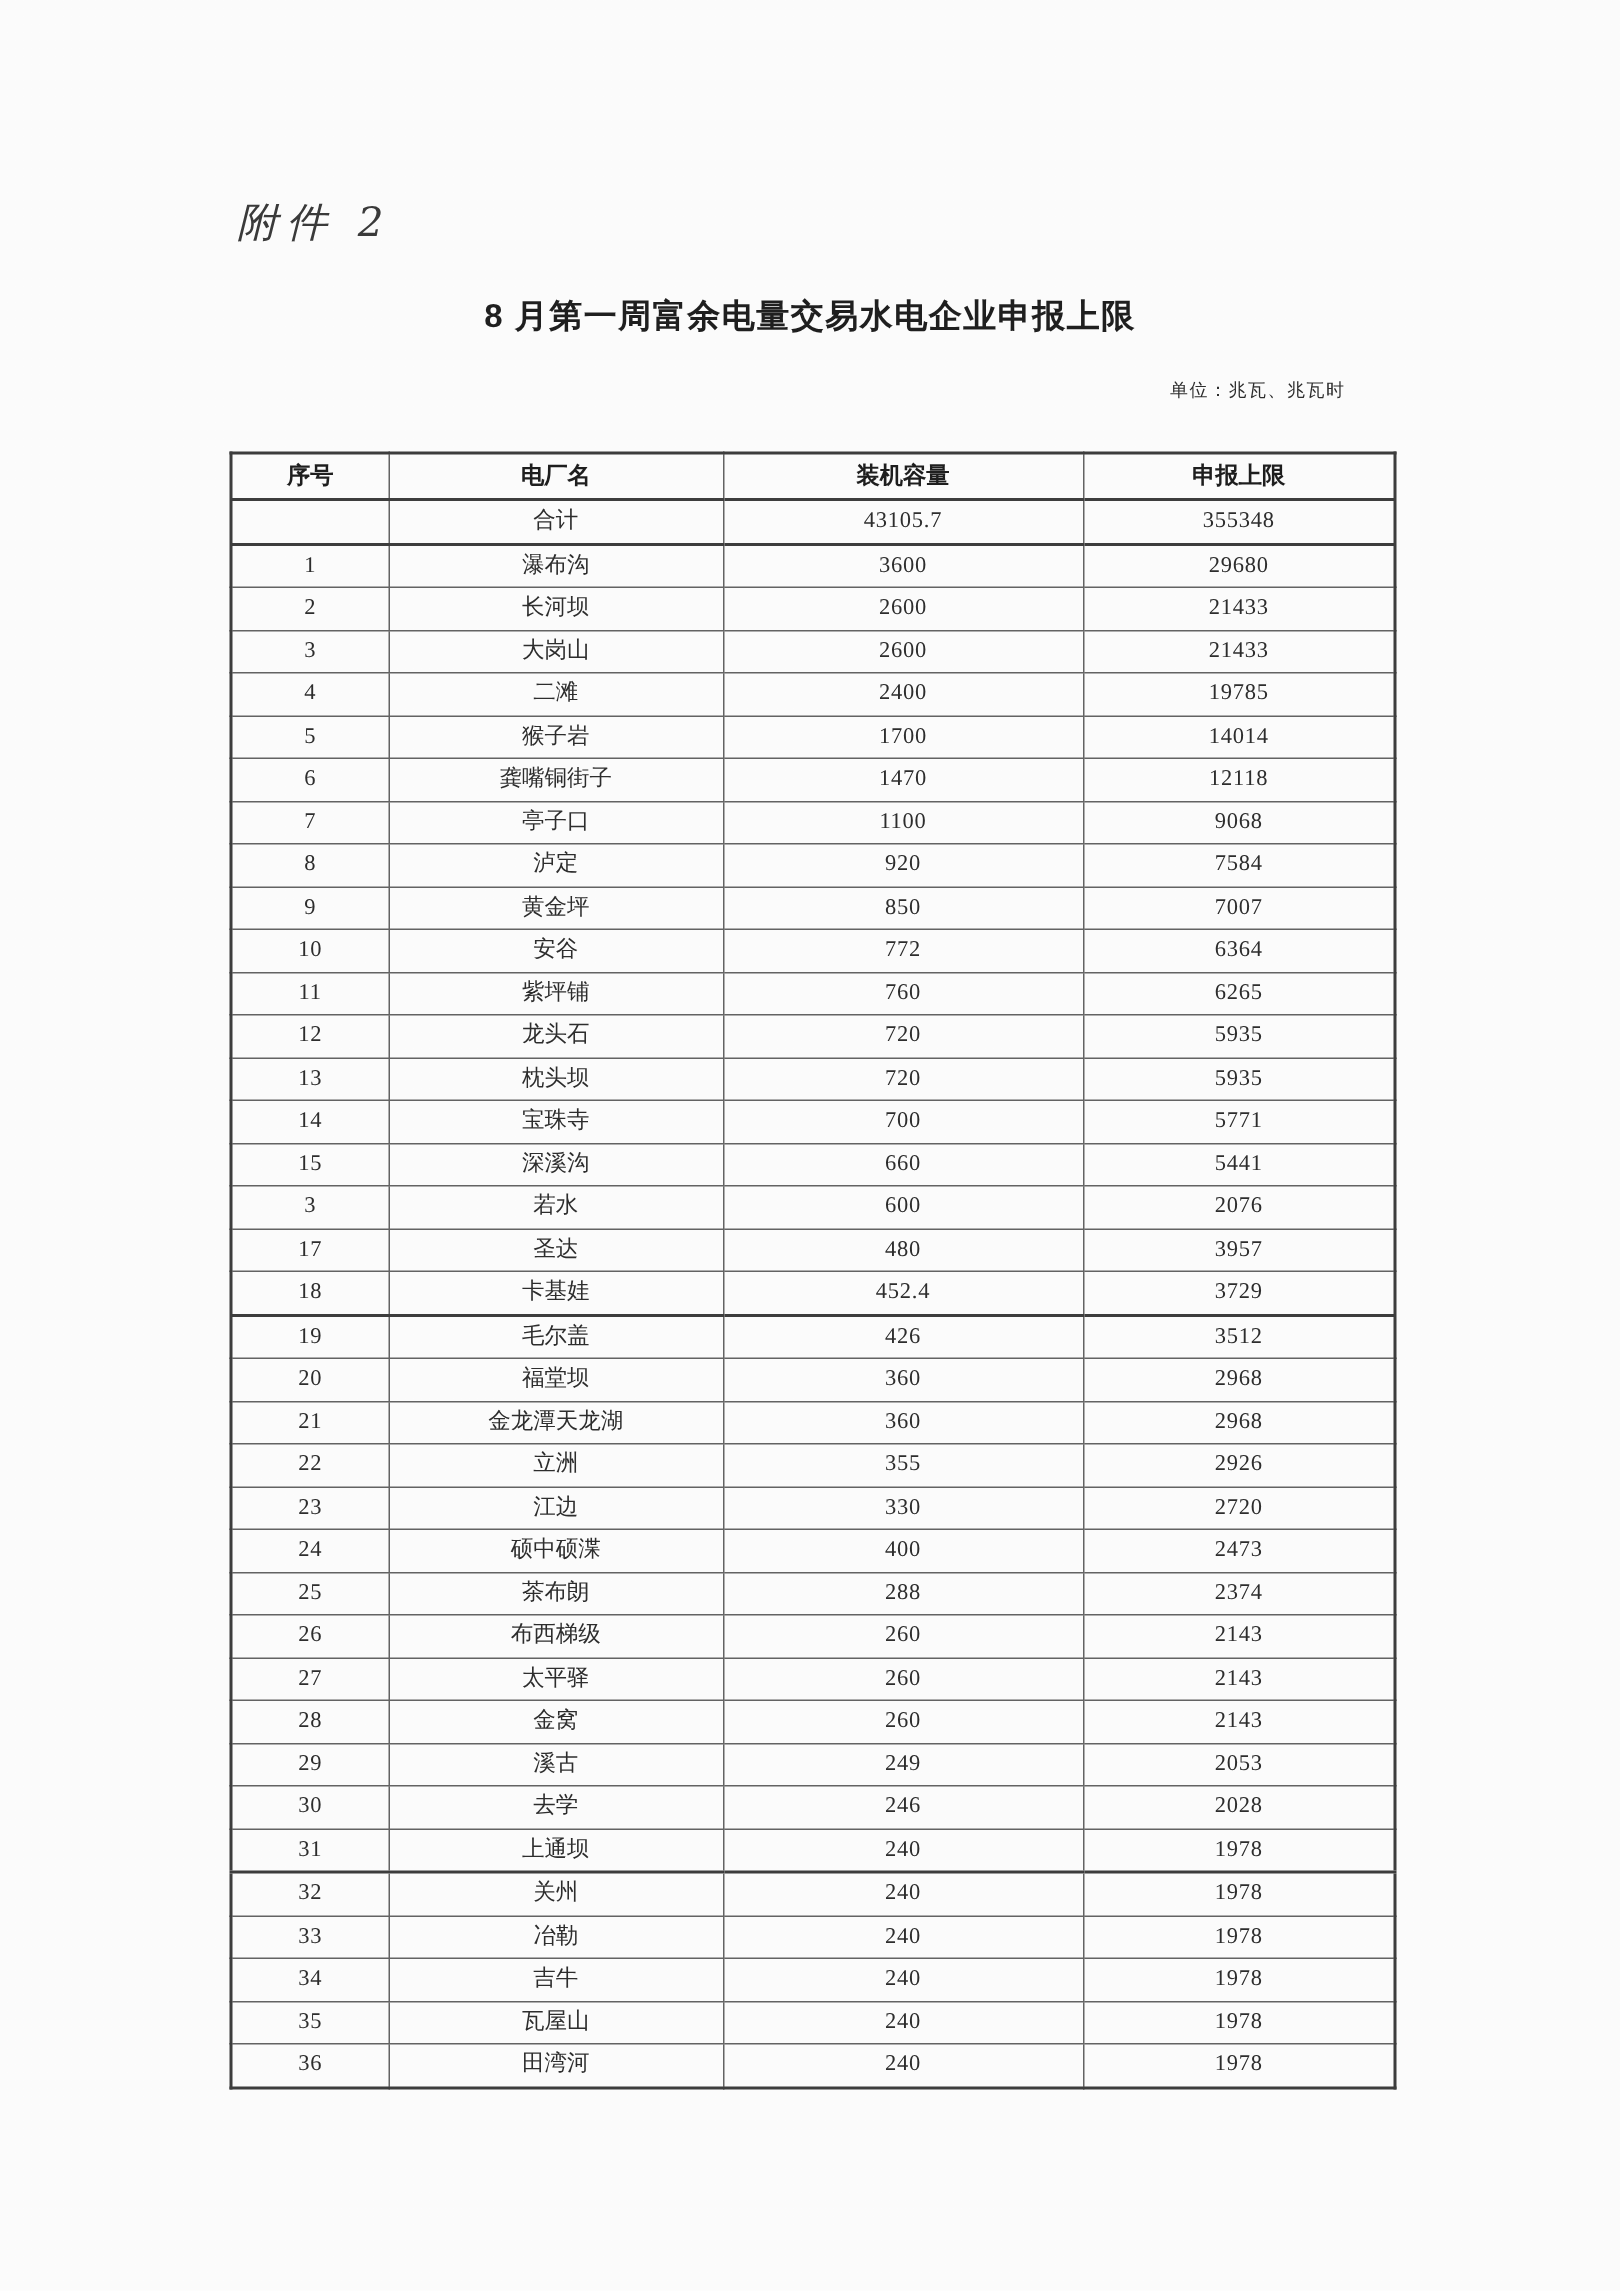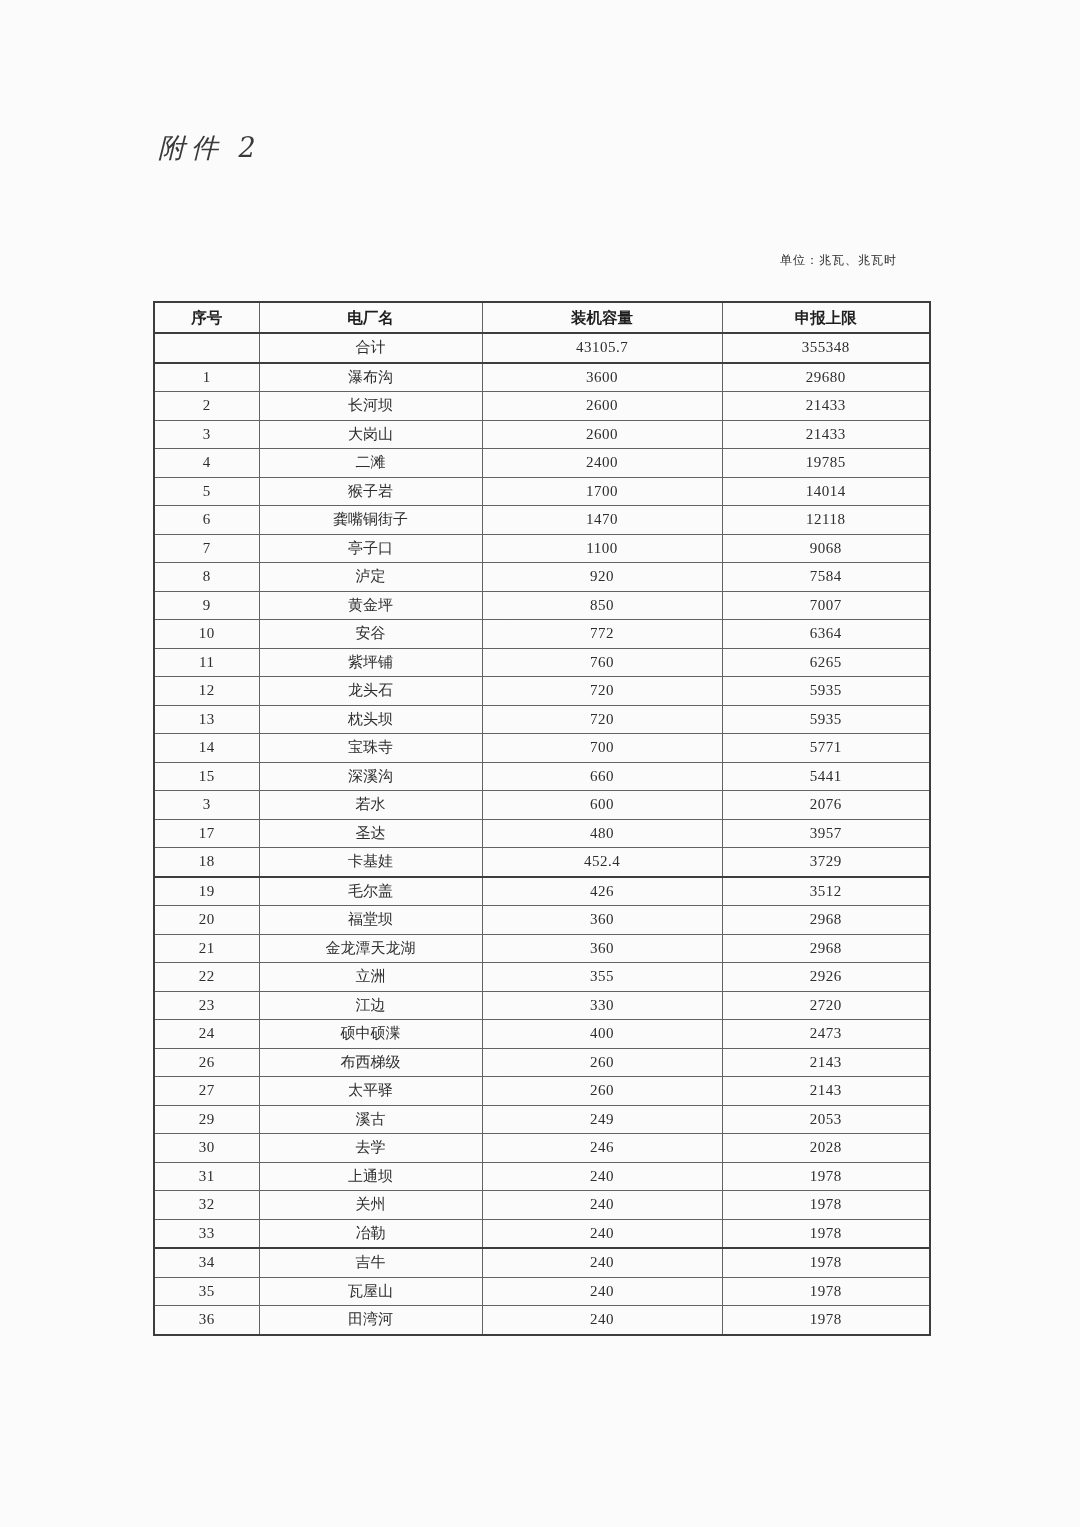--- a/index.html
+++ b/index.html
@@ -74,20 +74,21 @@
   }
   td.num { letter-spacing: 0.5px; }
 </style>
 </head>
 <body>
 
 <div class="page">
 
   <div class="attachment">附件 2</div>
 
+  <div class="doc-title">8 月第一周富余电量交易水电企业申报上限</div>
 
   <div class="unit-note">单位：兆瓦、兆瓦时</div>
 
   <table class="decl">
     <colgroup>
       <col style="width:105px">
       <col style="width:223px">
       <col style="width:240px">
       <col style="width:208px">
     </colgroup>
@@ -244,32 +245,44 @@
           <td class="num">330</td>
           <td class="num">2720</td>
         </tr>
         <tr>
           <td class="num">24</td>
           <td>硕中硕渫</td>
           <td class="num">400</td>
           <td class="num">2473</td>
         </tr>
         <tr>
+          <td class="num">25</td>
+          <td>茶布朗</td>
+          <td class="num">288</td>
+          <td class="num">2374</td>
+        </tr>
+        <tr>
           <td class="num">26</td>
           <td>布西梯级</td>
           <td class="num">260</td>
           <td class="num">2143</td>
         </tr>
         <tr>
           <td class="num">27</td>
           <td>太平驿</td>
           <td class="num">260</td>
           <td class="num">2143</td>
         </tr>
         <tr>
+          <td class="num">28</td>
+          <td>金窝</td>
+          <td class="num">260</td>
+          <td class="num">2143</td>
+        </tr>
+        <tr>
           <td class="num">29</td>
           <td>溪古</td>
           <td class="num">249</td>
           <td class="num">2053</td>
         </tr>
         <tr>
           <td class="num">30</td>
           <td>去学</td>
           <td class="num">246</td>
           <td class="num">2028</td>

